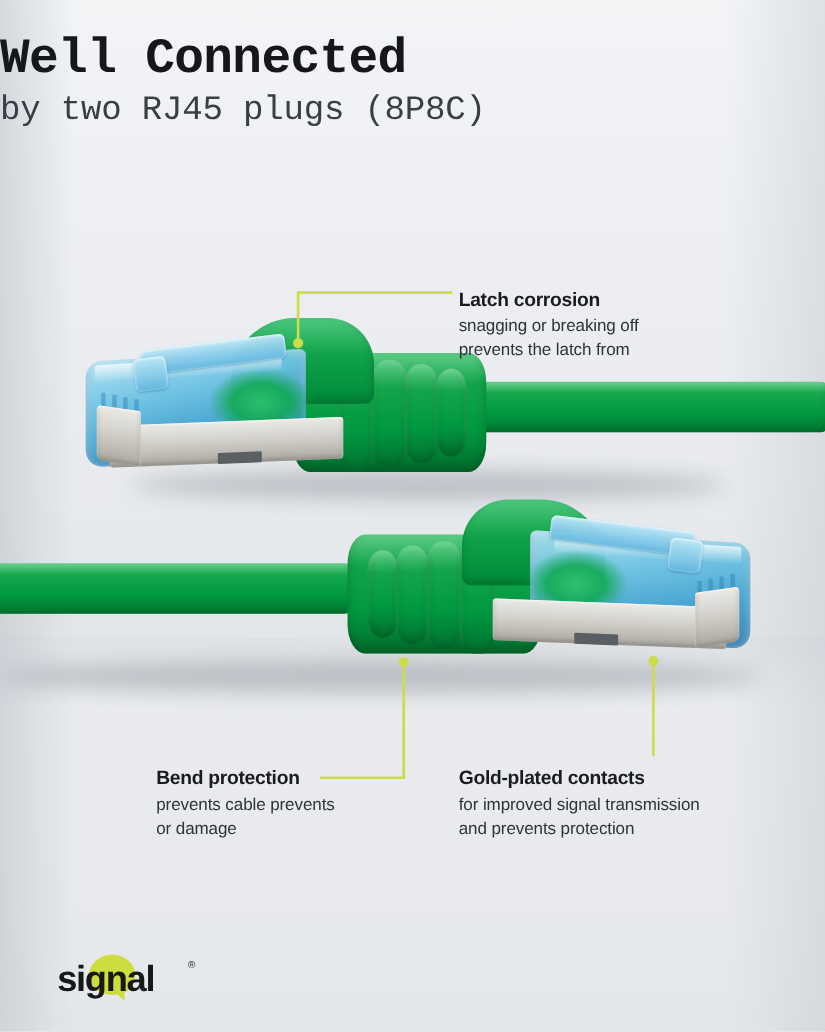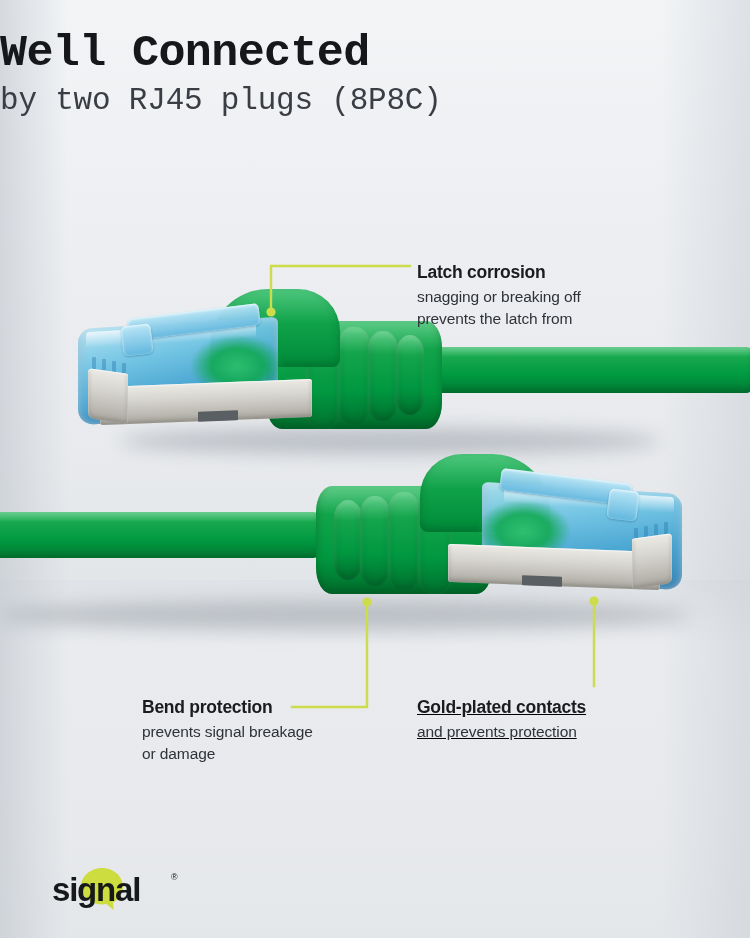--- a/index.html
+++ b/index.html
@@ -42,21 +42,21 @@
   .anno-title{
     font-size:17.5px;font-weight:bold;color:#191b1e;
     letter-spacing:-0.25px;line-height:1.25;margin:0 0 2px 0;white-space:nowrap;
   }
   .anno-line{
     font-size:15.5px;color:#2f3338;letter-spacing:-0.1px;line-height:1.42;
     white-space:nowrap;
   }
   #anno-latch{left:417px;top:262px;}
   #anno-bend{left:118px;top:697px;margin-left:24px;}
-  #anno-gold{left:417px;top:697px;text-decoration:underline;}
+  #anno-gold{left:417px;top:697px;}
 
   
   .plug{position:absolute;}
 
   
   .shadow{position:absolute;border-radius:50%;filter:blur(9px);pointer-events:none;}
   .shadow-top{left:120px;top:428px;width:540px;height:26px;background:rgba(120,128,138,.40);}
   .shadow-bot{left:0px;top:600px;width:690px;height:30px;background:rgba(120,128,138,.38);}
 
   
@@ -212,26 +212,27 @@
   </svg>
 
   <div class="anno" id="anno-latch">
     <div class="anno-title">Latch corrosion</div>
     <div class="anno-line">snagging or breaking off</div>
     <div class="anno-line">prevents the latch from</div>
   </div>
 
   <div class="anno" id="anno-bend">
     <div class="anno-title">Bend protection</div>
-    <div class="anno-line">prevents signal breakage</div>
+    <div class="anno-line">prevents cable prevents</div>
     <div class="anno-line">or damage</div>
   </div>
 
   <div class="anno" id="anno-gold">
     <div class="anno-title">Gold-plated contacts</div>
+    <div class="anno-line">for improved signal transmission</div>
     <div class="anno-line">and prevents protection</div>
   </div>
 
   <div id="logo">
     <svg class="logo-blob" viewBox="0 0 46 44" xmlns="http://www.w3.org/2000/svg">
       <path d="M23,1 C34.6,1 44,9.4 44,19.6 C44,26.6 40,32.6 34,35.6
                L34.5,43 L27.5,36.9 C26,37.2 24.5,37.4 23,37.4
                C11.4,37.4 2,29 2,19.6 C2,9.4 11.4,1 23,1 Z" fill="#cddc3e"></path>
     </svg>
     <div class="logo-text">signal</div>

